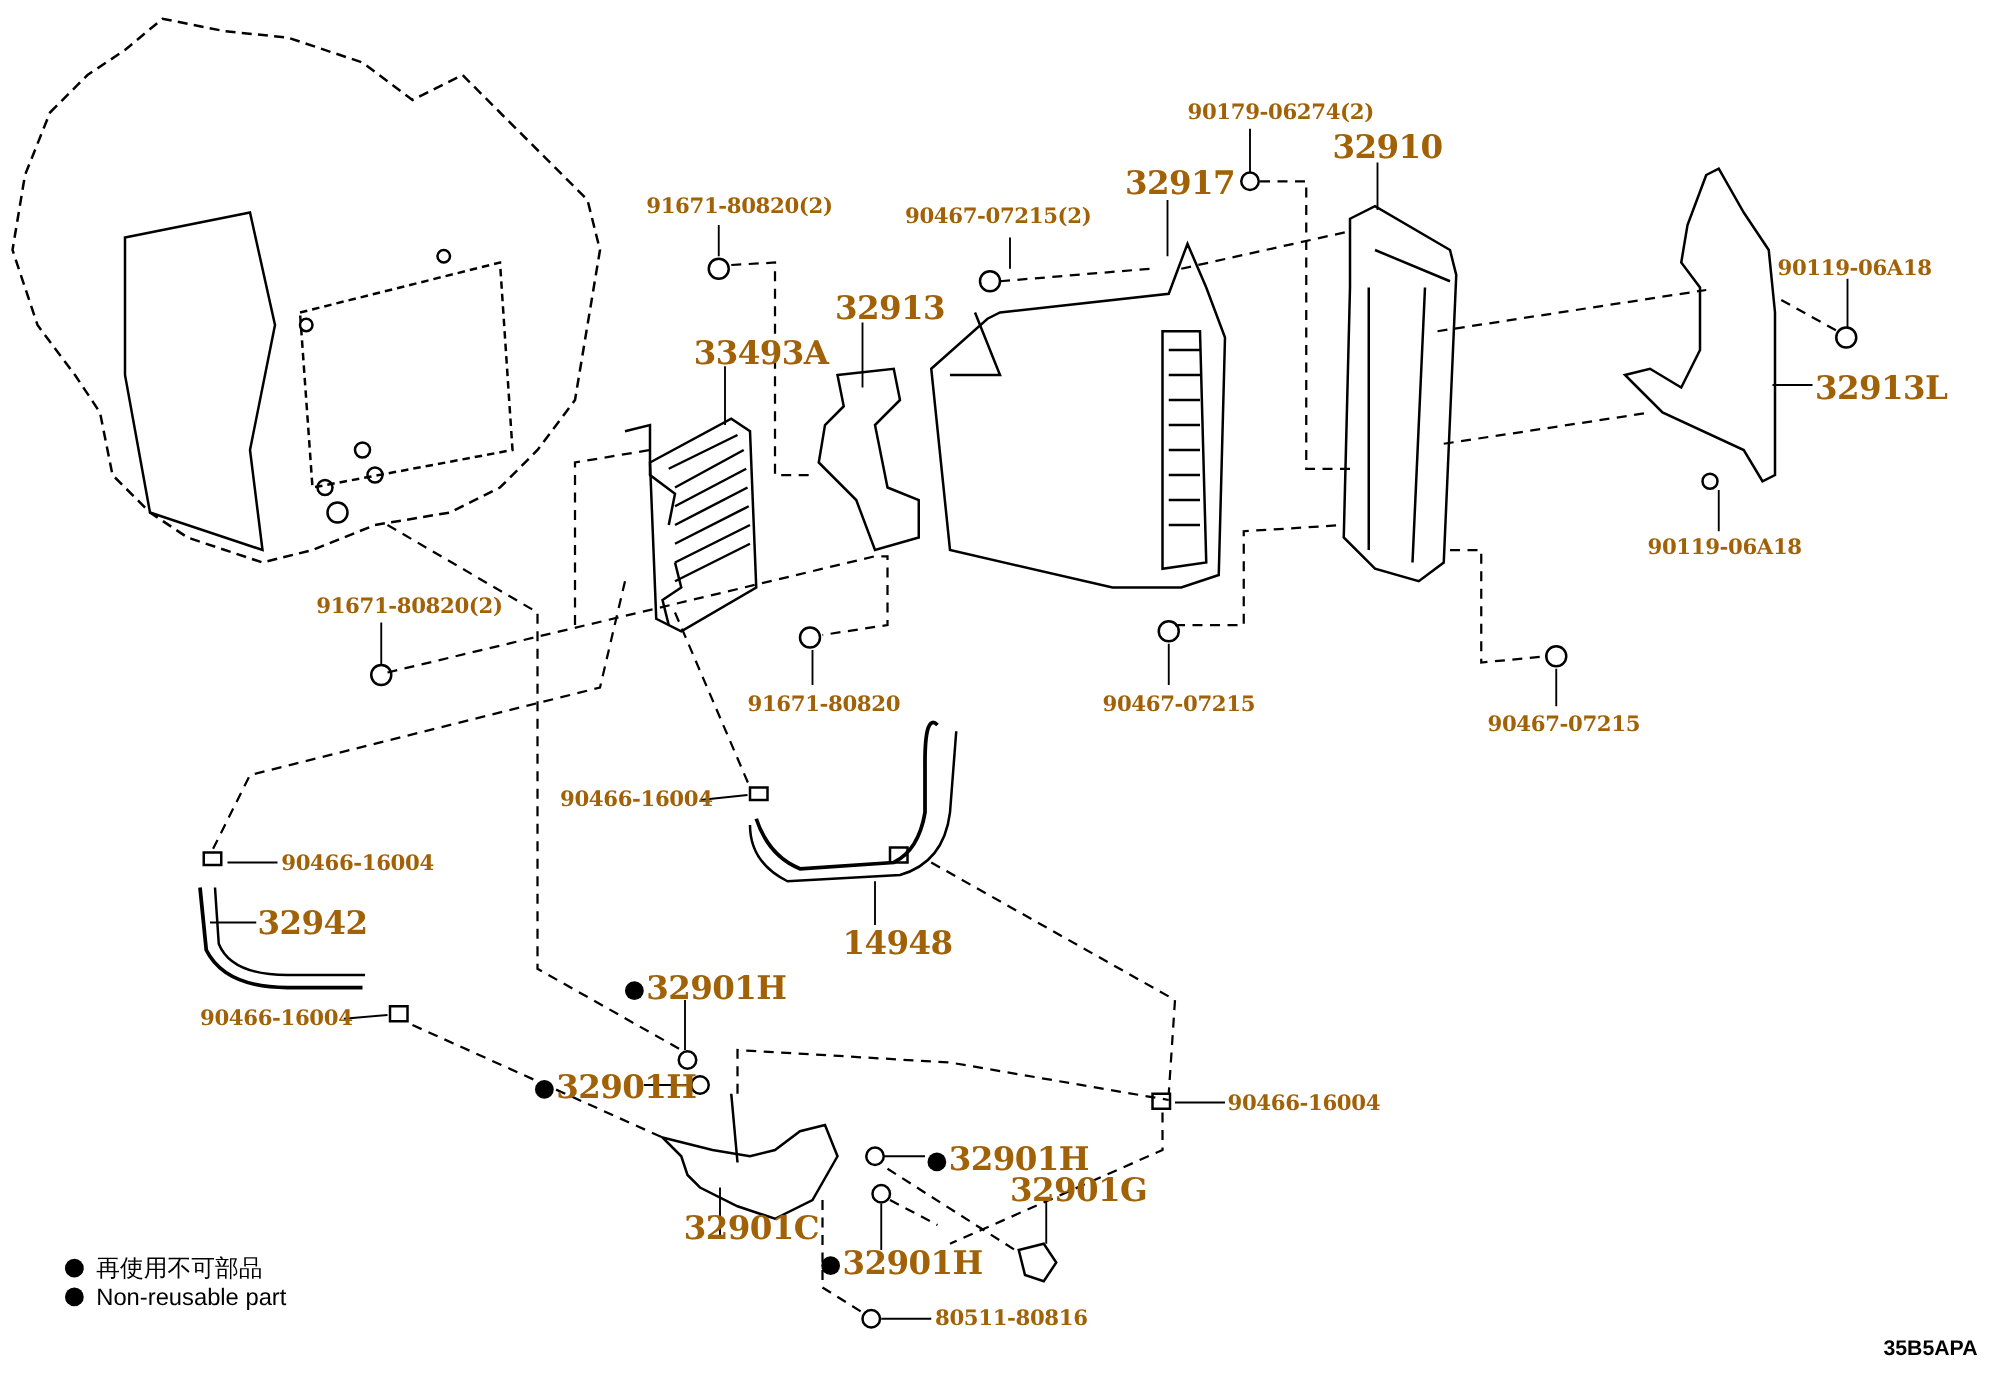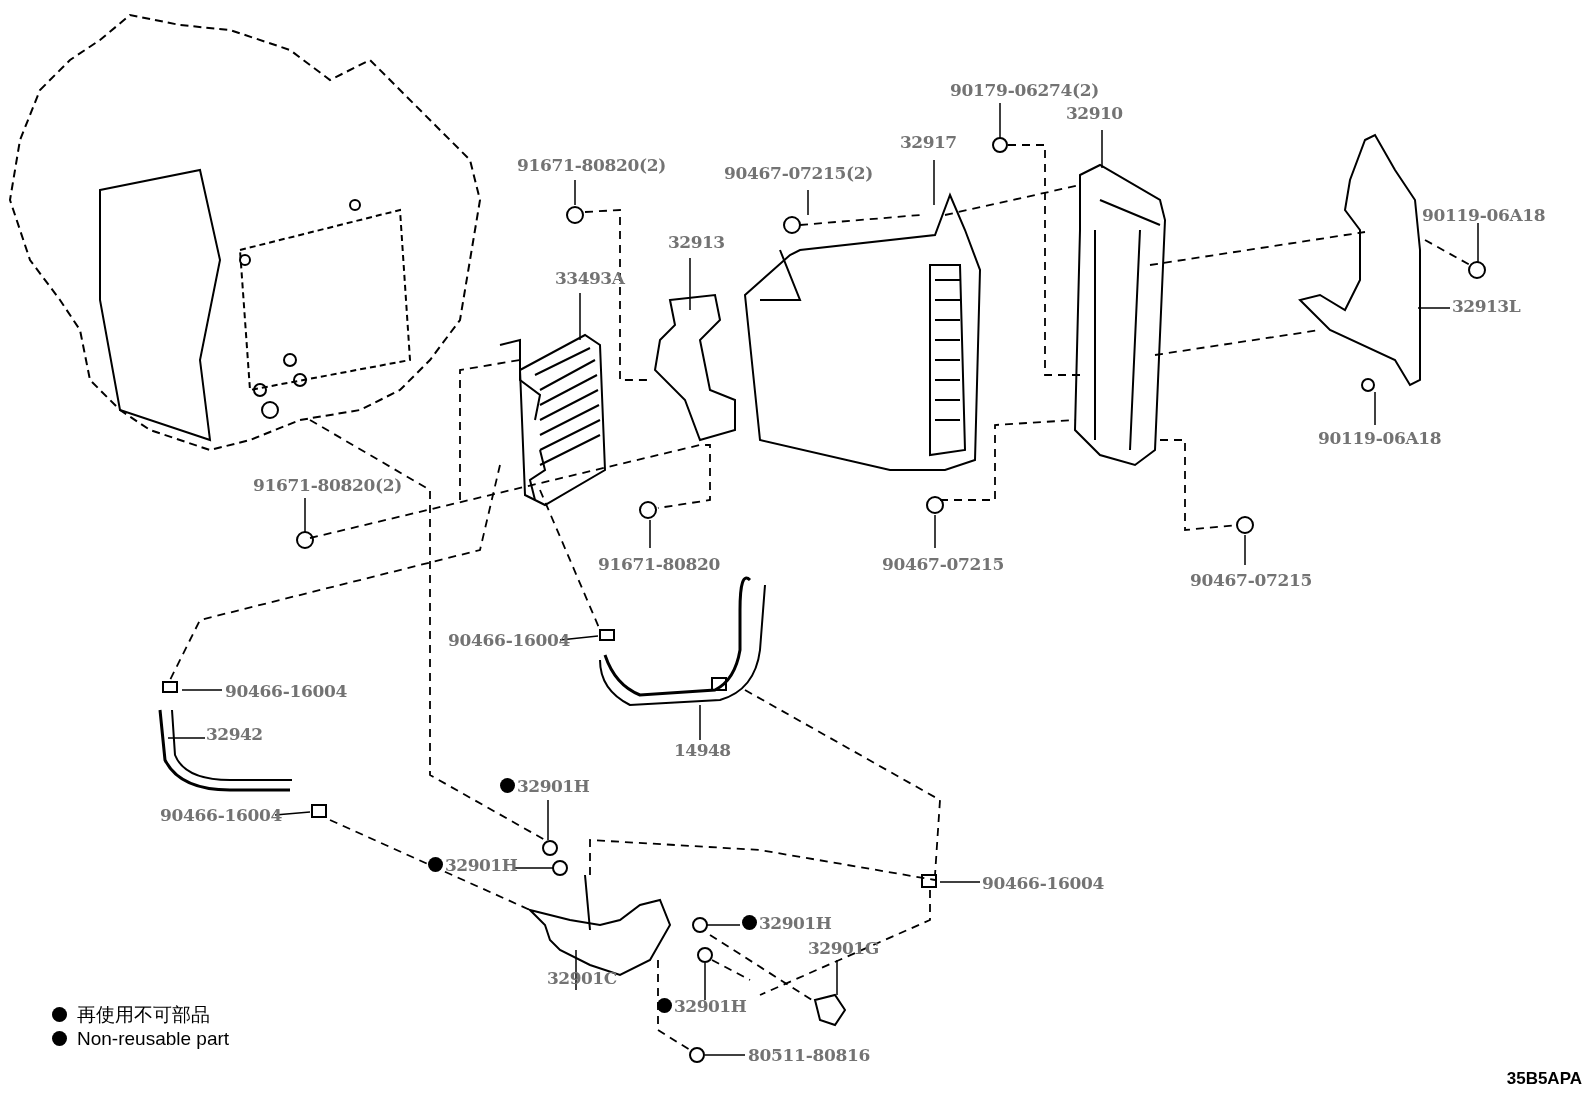--- a/index.html
+++ b/index.html
@@ -1,19 +1,19 @@
 <!DOCTYPE html>
 <html><head>
 <meta charset="utf-8">
 <style>
   html, body { margin: 0; padding: 0; background: #ffffff; }
   body { width: 1592px; height: 1099px; position: relative; overflow: hidden; font-family: "DejaVu Sans", sans-serif; color: #000; }
   svg.diagram { position: absolute; left: 0; top: 0; }
-  .lbl { position: absolute; font-family: "DejaVu Serif", serif; font-weight: bold; color: #737373; white-space: nowrap; }
-  .lbl.big { font-size: 17px; letter-spacing: -0.5px; text-align: right; }
+  .lbl { position: absolute; font-family: "DejaVu Serif", serif; font-weight: bold; color: #a16207; white-space: nowrap; }
+  .lbl.big { font-size: 26px; letter-spacing: -0.5px; text-align: right; }
   .lbl.sm { font-size: 17px; letter-spacing: -0.3px; }
   .dot { display: inline-block; width: 15px; height: 15px; border-radius: 50%; background: #000; margin-right: 2px; vertical-align: -1px; }
   .legend { position: absolute; left: 52px; font-family: "Liberation Sans", sans-serif; font-size: 19px; white-space: nowrap; margin-top: 24px; }
   .legend .ldot { display: inline-block; width: 15px; height: 15px; border-radius: 50%; background: #000; margin-right: 10px; vertical-align: -1px; }
   .code { position: absolute; right: 10px; bottom: 10px; font-family: "Liberation Sans", sans-serif; font-size: 17px; font-weight: bold; }
 </style>
 </head>
 <body>
 
 <svg class="diagram" width="1592" height="1099" viewBox="0 0 1592 1099">

